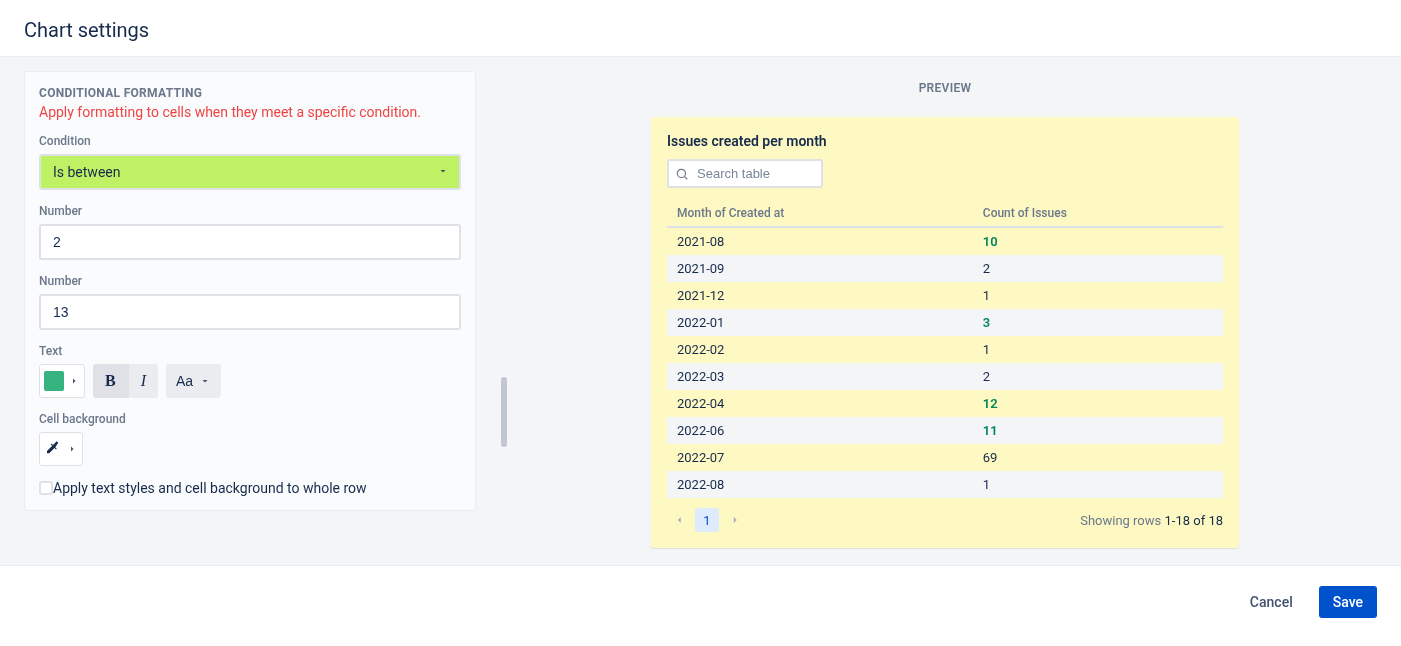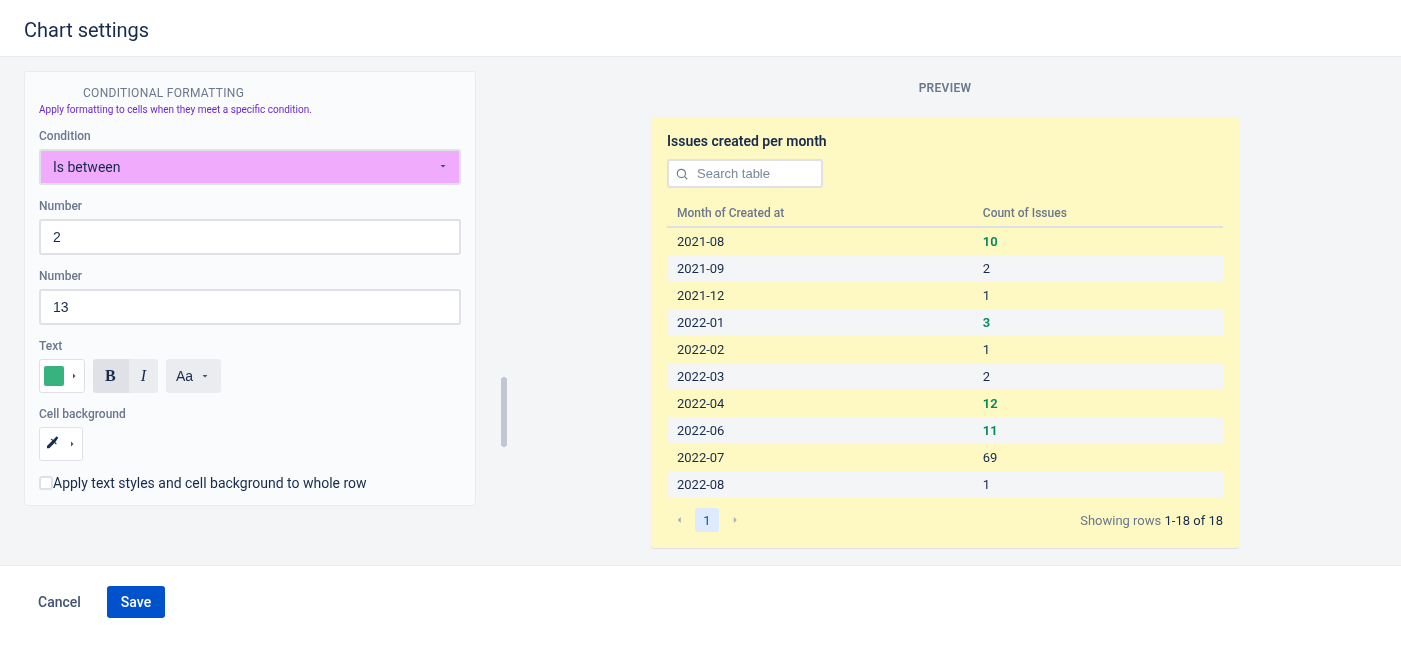--- a/index.html
+++ b/index.html
@@ -31,48 +31,47 @@
     .card {
       background: #FAFBFC;
       border: 1px solid #EBECF0;
       border-radius: 3px;
       padding: 14px;
       margin-top: 14px;
     }
     
     .section-label {
       font-size: 12px;
-      font-weight: 400;
+      font-weight: 700;
       color: #6B778C;
       letter-spacing: 0.3px;
       margin-bottom: 4px;
-      margin-left: 44px;
     }
     
     .section-desc {
-      font-size: 10px;
-      color: #6d28d9;
+      font-size: 14px;
+      color: #ef4444;
       margin-bottom: 14px;
     }
     
     .field-label {
       font-size: 12px;
       color: #6B778C;
       font-weight: 500;
       margin-bottom: 6px;
       display: block;
     }
     
     .select-wrap {
       position: relative;
       margin-bottom: 14px;
     }
     .select {
       width: 100%;
-      background: #f0abfc;
+      background: #bef264;
       border: 2px solid #DFE1E6;
       border-radius: 3px;
       padding: 8px 12px;
       font-size: 14px;
       color: #172B4D;
       appearance: none;
       cursor: pointer;
     }
     .select-chevron {
       position: absolute;
@@ -294,20 +293,21 @@
       justify-content: center;
       font-size: 13px;
     }
     .rows-info { color: #6B778C; }
     .rows-info b { color: #172B4D; font-weight: 400; }
     
     .footer {
       border-top: 1px solid #EBECF0;
       padding: 20px 24px;
       display: flex;
+      justify-content: flex-end;
       gap: 12px;
       background: #fff;
     }
     .btn {
       border: none;
       border-radius: 3px;
       padding: 8px 14px;
       font-size: 14px;
       font-weight: 500;
       cursor: pointer;

